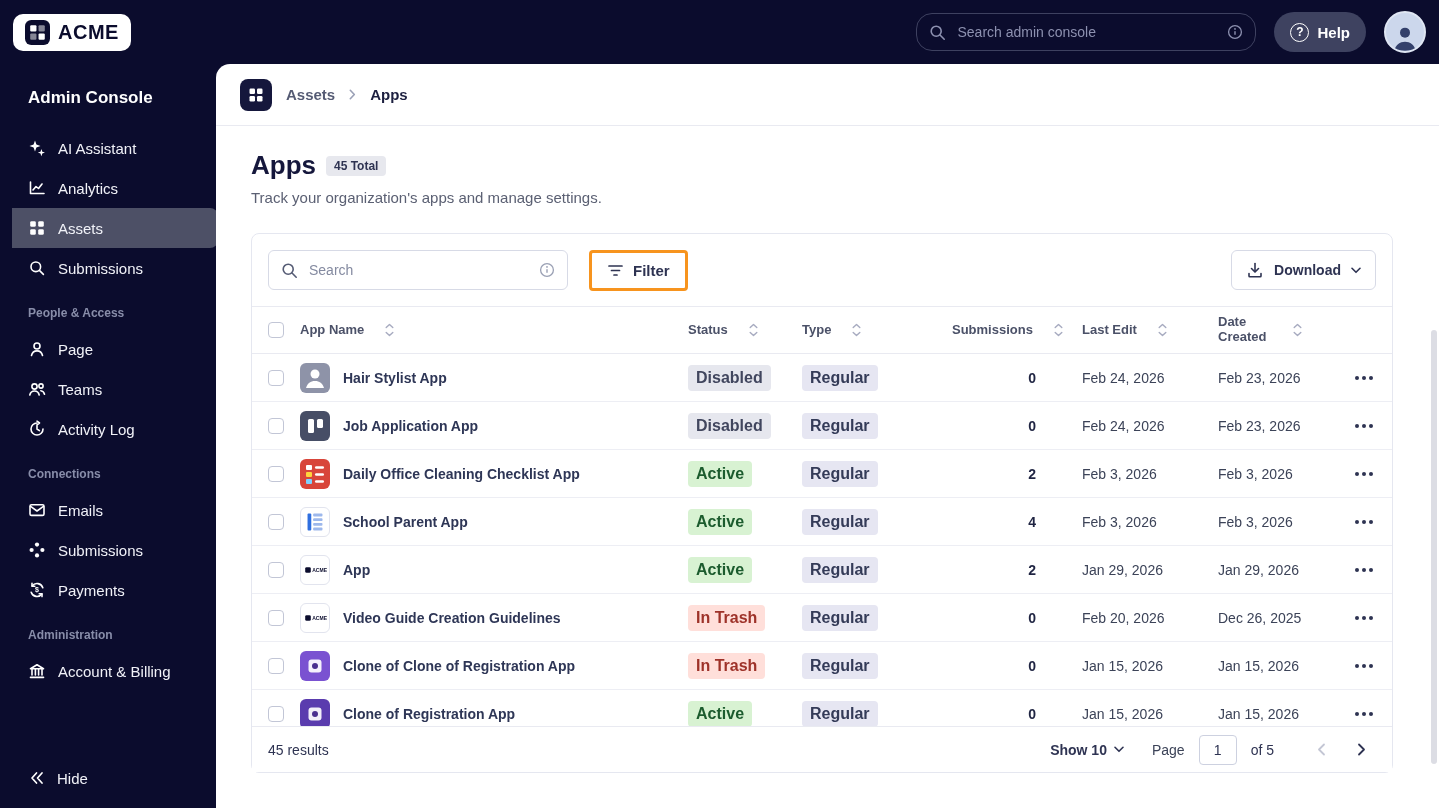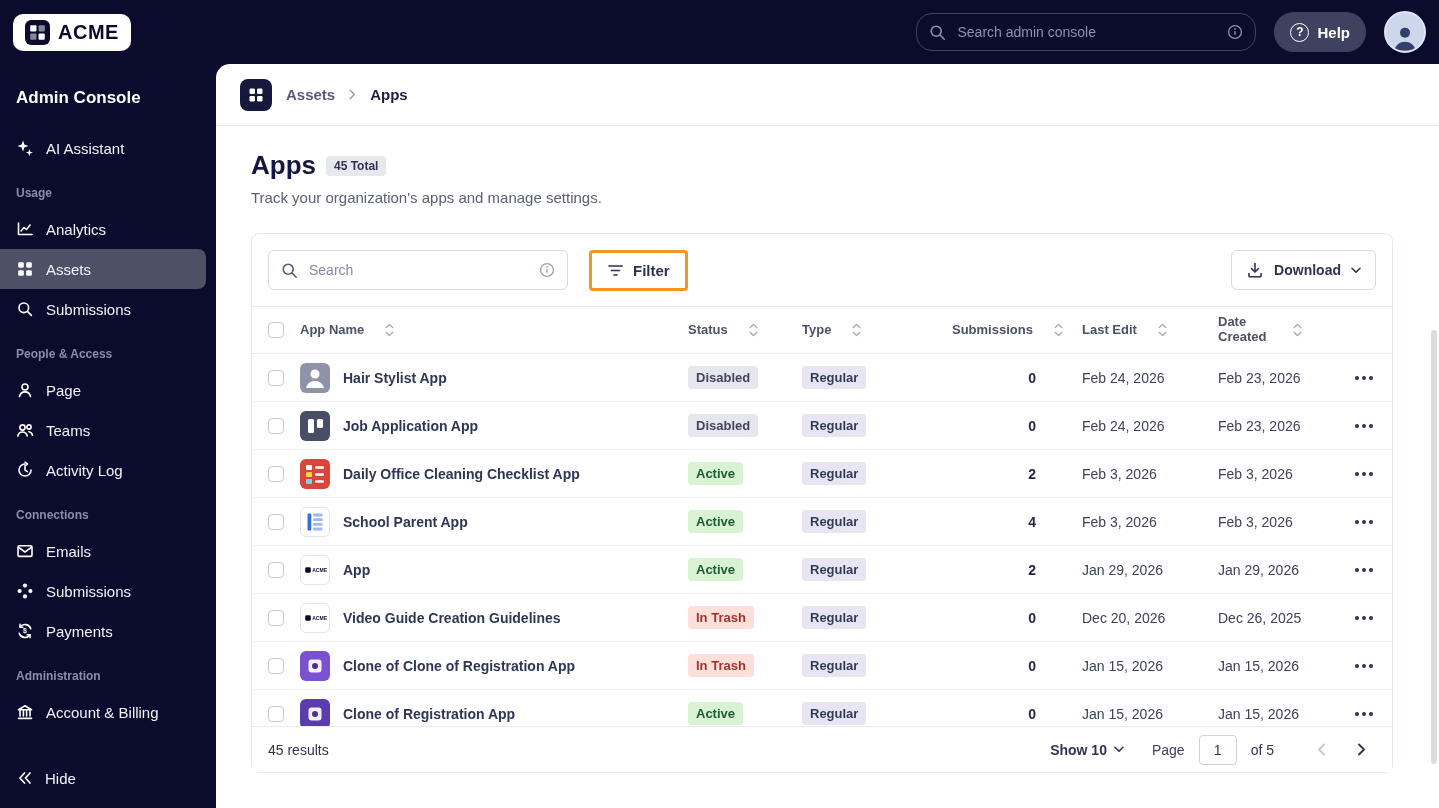--- a/index.html
+++ b/index.html
@@ -25,21 +25,21 @@
   .help-btn { height:40px; border-radius:20px; background:#3e4260; border:none; color:#fff;
     display:flex; align-items:center; gap:8px; padding:0 16px; font-size:15px; font-weight:600;
     cursor:pointer; font-family:inherit; }
   .help-q { width:19px; height:19px; border-radius:50%; border:1.6px solid #fff;
     display:flex; align-items:center; justify-content:center; font-size:12px; font-weight:800; }
   .avatar { width:42px; height:42px; border-radius:50%; background:#ccd7ec;
     border:2px solid #dfe6f3; display:flex; align-items:flex-end; justify-content:center;
     overflow:hidden; cursor:pointer; }
 
   
-  .sidebar { position:absolute; top:64px; left:0; bottom:0; width:216px; color:#fff; padding-top:14px; }
+  .sidebar { position:absolute; top:64px; left:12px; bottom:0; width:216px; color:#fff; padding-top:14px; }
   .sidebar-title { font-size:17px; font-weight:700; padding:10px 16px 20px; }
   .nav-item { height:40px; display:flex; align-items:center; gap:12px; padding:0 16px;
     font-size:15px; color:#f1f2f8; cursor:pointer; margin-right:10px; }
   .nav-item.active { background:#4d5066; border-radius:0 8px 8px 0; }
   .nav-icon { width:18px; height:18px; flex:none; }
   .section-heading { font-size:12px; font-weight:600; color:#888da9; padding:18px 16px 9px; }
   .sidebar-hide { position:absolute; bottom:8px; left:0; height:44px; display:flex;
     align-items:center; gap:11px; padding:0 16px; font-size:15px; color:#f1f2f8; cursor:pointer; }
 
   
@@ -87,21 +87,21 @@
   .trow { height:48px; border-bottom:1px solid #edeef4; cursor:pointer; background:#fff; }
   .cell-check { padding-left:16px; display:flex; }
   .checkbox { width:16px; height:16px; border:1.5px solid #c2c6d6; border-radius:4px;
     background:#fff; cursor:pointer; }
   .cell-name { display:flex; align-items:center; gap:13px; min-width:0; padding-right:12px; }
   .app-icon { width:30px; height:30px; border-radius:6px; flex:none; overflow:hidden;
     display:flex; align-items:center; justify-content:center; }
   .app-icon.bordered { border:1px solid #e2e4ee; }
   .app-name { font-size:14px; font-weight:700; color:#2e3656; text-decoration:none;
     white-space:nowrap; overflow:hidden; text-overflow:ellipsis; }
-  .badge { display:inline-block; font-size:13px; font-weight:600; padding:4px 8px; border-radius:4px; }
+  .badge { display:inline-block; font-size:16px; font-weight:600; padding:4px 8px; border-radius:4px; }
   .cell-sub { text-align:right; padding-right:46px; font-size:14px; font-weight:700; color:#1f2442; }
   .cell-date { font-size:14px; color:#3c4358; }
   .cell-actions { display:flex; justify-content:center; }
   .dots-btn { display:flex; gap:3px; background:none; border:none; padding:8px 4px; cursor:pointer; }
   .dots-btn i { width:4px; height:4px; border-radius:50%; background:#2e3352; display:block; }
 
   
   .card-footer { height:46px; display:flex; align-items:center; padding:0 16px;
     border-top:1px solid #e9eaf1; font-size:14px; color:#2e3352; background:#fff;
     position:relative; z-index:2; }
@@ -169,21 +169,20 @@
   <div class="nav-item">
     <span class="nav-icon">
       <svg width="18" height="18" viewBox="0 0 18 18">
           <path d="M7 1.5l1.4 4.1 4.1 1.4-4.1 1.4L7 12.5 5.6 8.4 1.5 7l4.1-1.4z" fill="#fff"></path>
           <path d="M13.4 10l.9 2.7 2.7.9-2.7.9-.9 2.7-.9-2.7-2.7-.9 2.7-.9z" fill="#fff"></path>
         </svg>
     </span>
     <span class="nav-label">AI Assistant</span>
   </div>
   <div>
-      <div class="section-heading">Usage</div>
       <div class="nav-item">
         <span class="nav-icon">
           <svg width="18" height="18" viewBox="0 0 18 18">
             <path d="M2.5 3v11.5H16" stroke="#fff" stroke-width="1.6" fill="none" stroke-linecap="round" stroke-linejoin="round"></path>
             <path d="M5 11l3-3.5 2.5 2L14 5" stroke="#fff" stroke-width="1.6" fill="none" stroke-linecap="round" stroke-linejoin="round"></path>
           </svg>
         </span>
         <span class="nav-label">Analytics</span>
       </div>
       <div class="nav-item active">
@@ -571,21 +570,21 @@
                   <svg width="30" height="30" viewBox="0 0 30 30">
                     <rect x="4.5" y="12" width="6" height="6" rx="1.5" fill="#0b0c2d"></rect>
                     <text x="12" y="17.6" font-size="5.4" font-weight="700" fill="#0b0c2d">ACME</text>
                   </svg>
                 </span>
                 <a class="app-name" href="#">Video Guide Creation Guidelines</a>
               </div>
               <div class="cell-status"><span class="badge" style="background: rgb(255, 223, 218); color: rgb(158, 50, 41);">In Trash</span></div>
               <div class="cell-type"><span class="badge" style="background: rgb(230, 230, 242); color: rgb(52, 59, 88);">Regular</span></div>
               <div class="cell-sub">0</div>
-              <div class="cell-date">Dec 20, 2026</div>
+              <div class="cell-date">Feb 20, 2026</div>
               <div class="cell-date">Dec 26, 2025</div>
               <div class="cell-actions">
                 <button class="dots-btn">
                   <i></i>
                   <i></i>
                   <i></i>
                 </button>
               </div>
             </div>
             <div class="trow">

